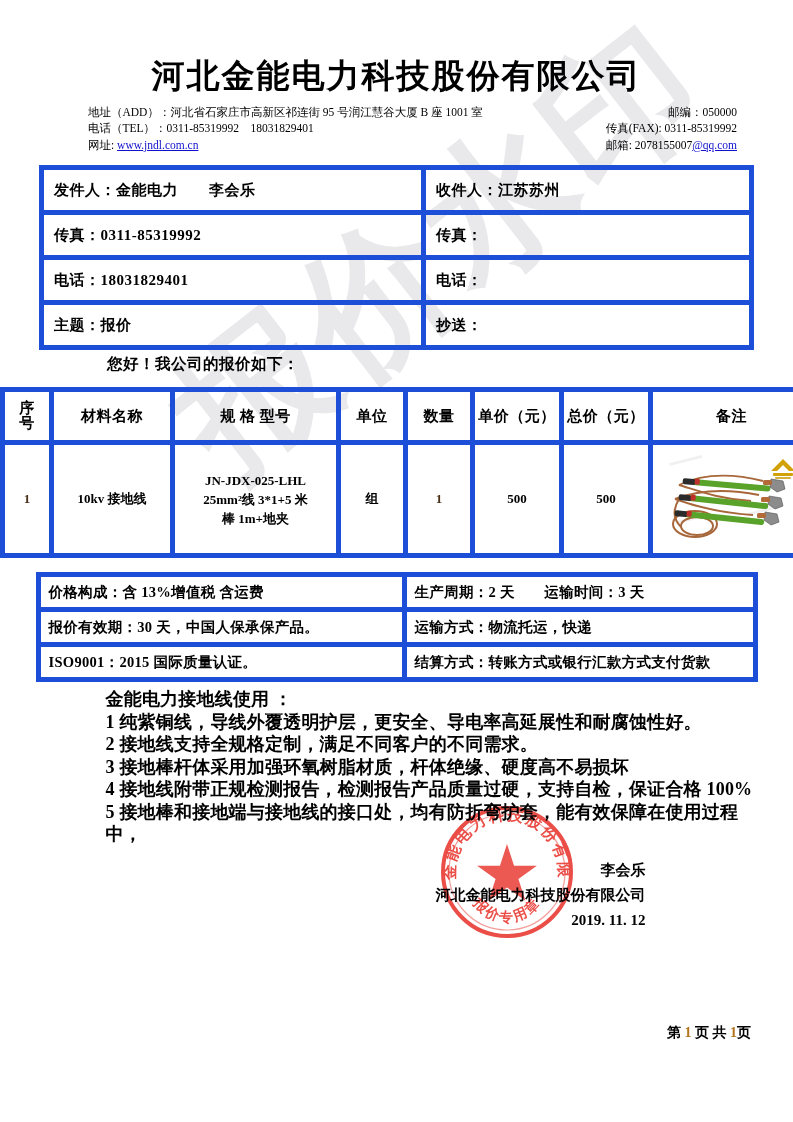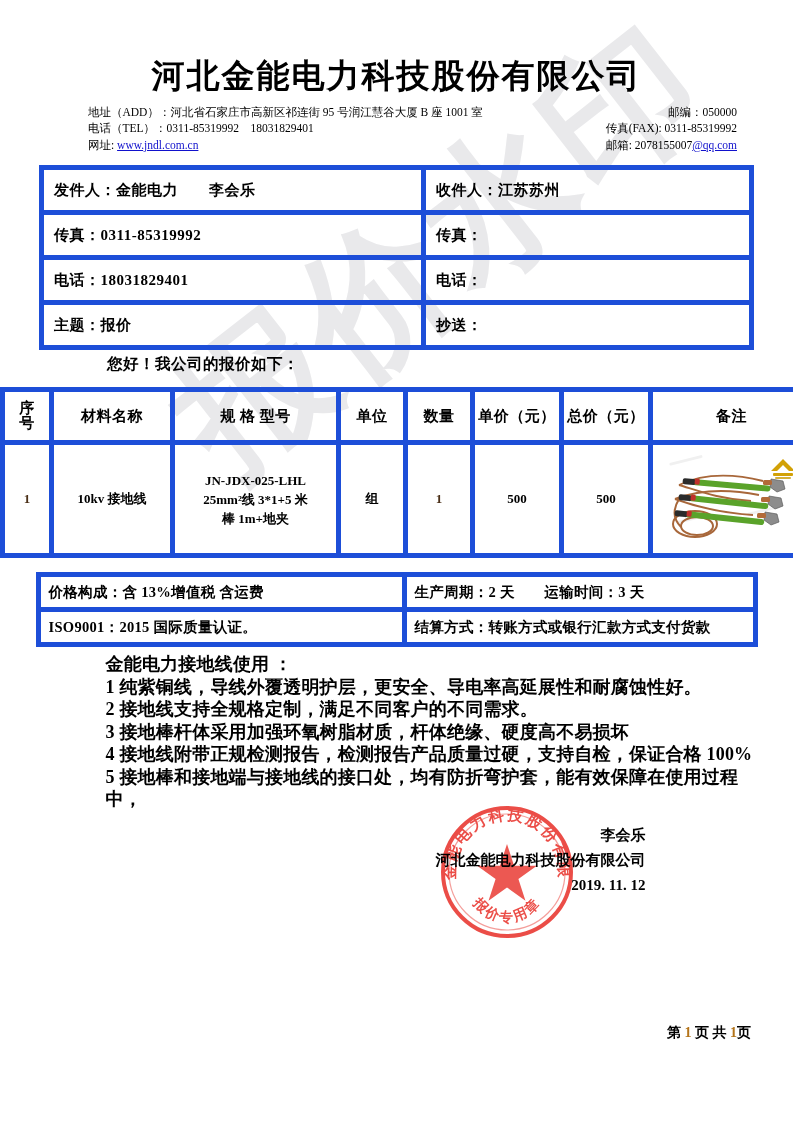--- a/index.html
+++ b/index.html
@@ -394,20 +394,24 @@
       </tbody>
     </table>
 
     <table class="terms-table">
       <tbody>
         <tr>
           <td class="t-left">价格构成：含 13%增值税  含运费</td>
           <td>生产周期：2 天　　运输时间：3 天</td>
         </tr>
         <tr>
+          <td class="t-left">报价有效期：30 天，中国人保承保产品。</td>
+          <td>运输方式：物流托运，快递</td>
+        </tr>
+        <tr>
           <td class="t-left serif-num">ISO9001：2015 国际质量认证。</td>
           <td>结算方式：转账方式或银行汇款方式支付货款</td>
         </tr>
       </tbody>
     </table>
 
     <div class="notes">
       <div>金能电力接地线使用 ：</div>
       <div>1 纯紫铜线，导线外覆透明护层，更安全、导电率高延展性和耐腐蚀性好。</div>
       <div>2 接地线支持全规格定制，满足不同客户的不同需求。</div>

